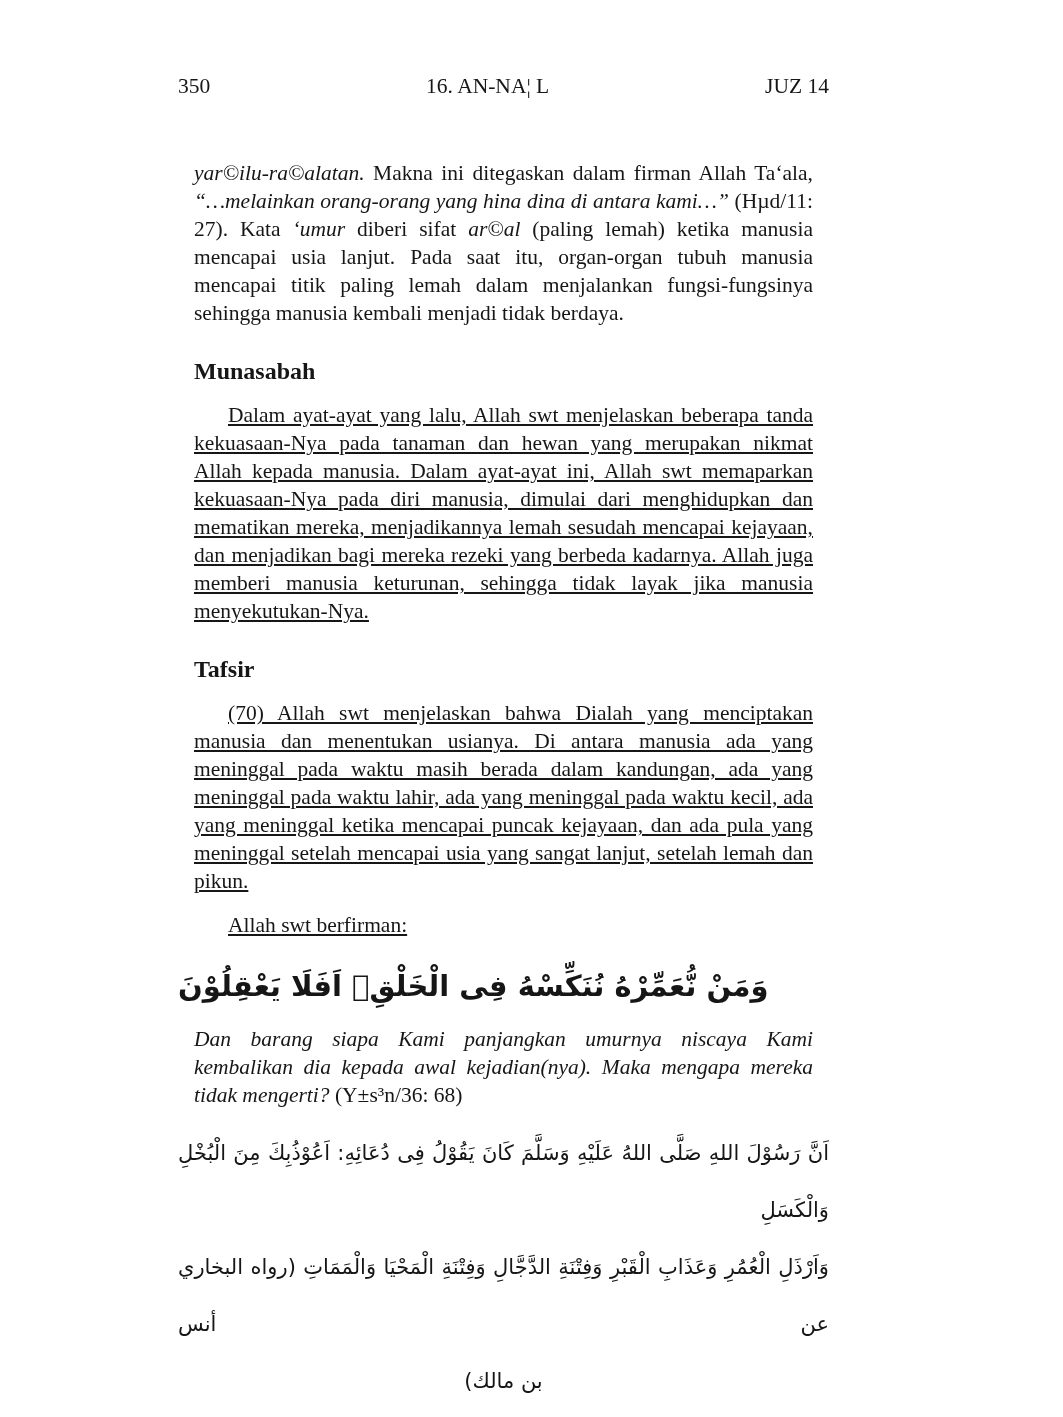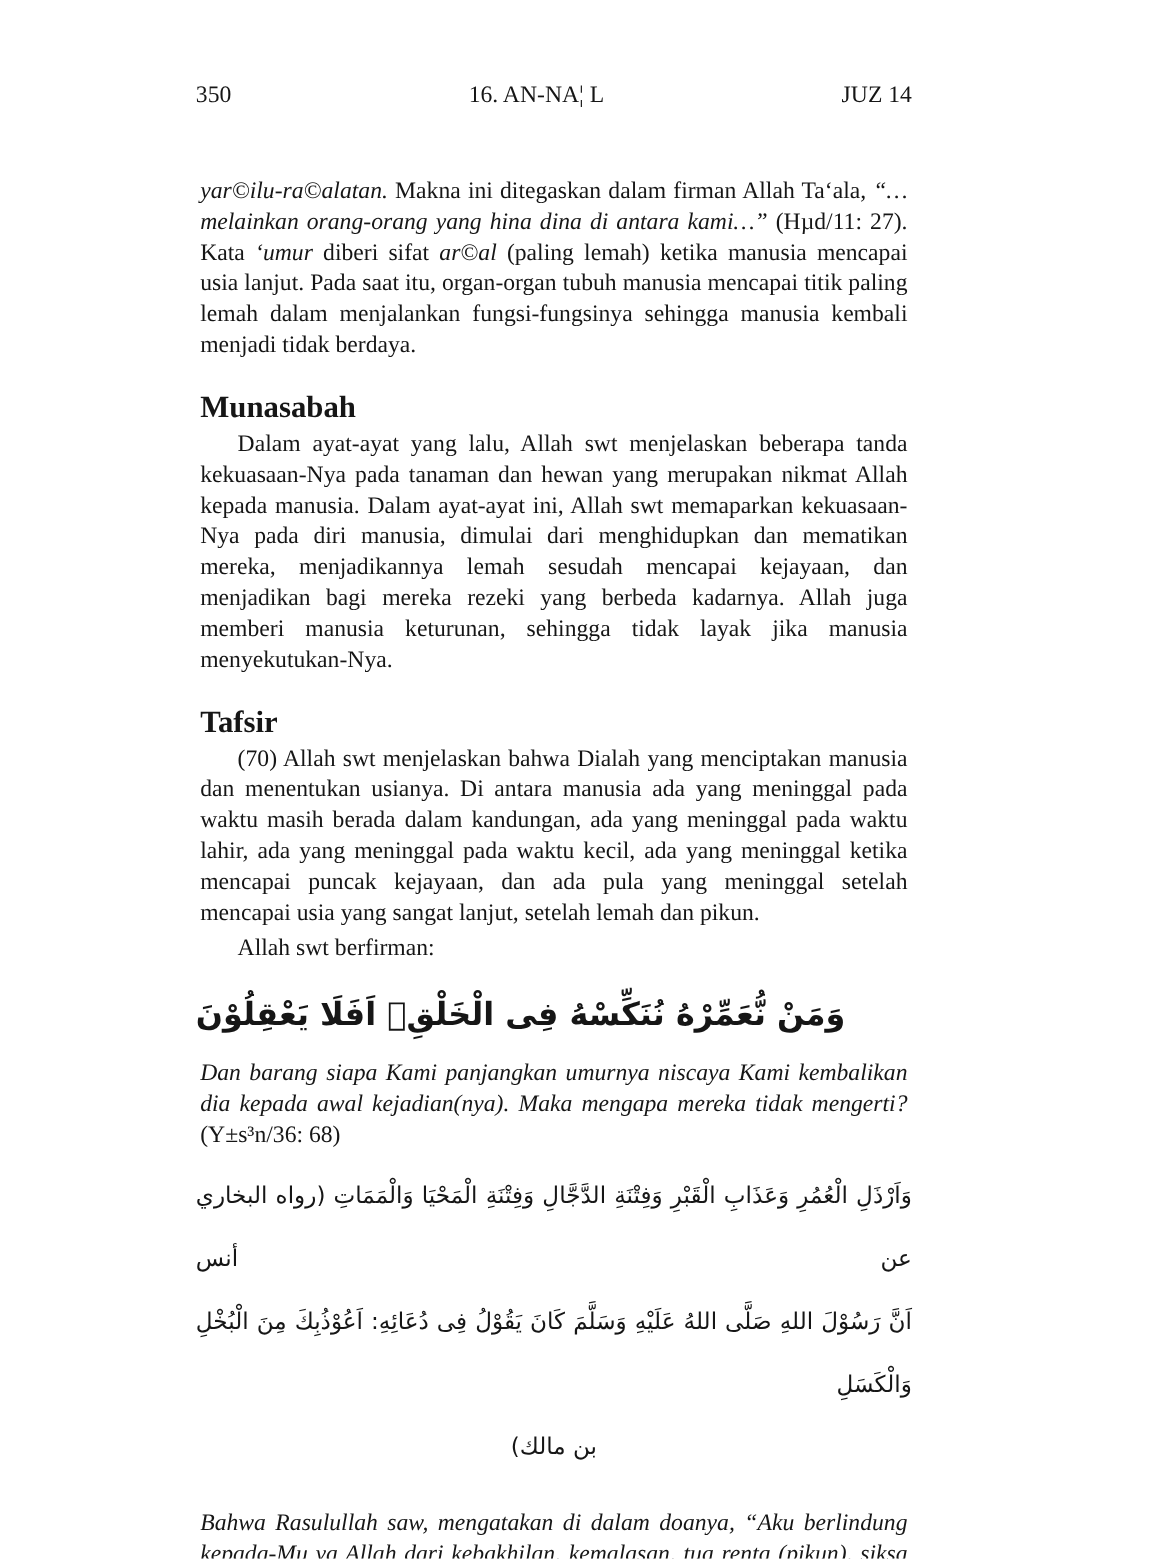--- a/index.html
+++ b/index.html
@@ -20,29 +20,29 @@
     align-items: baseline;
     font-size: 21.5px;
     margin-bottom: 60px;
   }
   .running-header .center { text-align: right; }
   .body-copy {
     font-size: 21.5px;
     line-height: 28px;
     text-align: justify;
   }
-  p { margin: 4px; }
+  p { margin: 16px; }
   .it { font-style: italic; }
   .section-heading {
     font-weight: bold;
-    font-size: 28px;
+    font-size: 24px;
     line-height: 28px;
     margin-top: 30px;
   }
-  .indent { text-indent: 34px; }
+  .indent { text-indent: 34px; text-decoration: underline; }
   .quran-verse {
     direction: rtl;
     text-align: left;
     font-family: "DejaVu Sans", sans-serif;
     font-weight: bold;
     font-size: 29px;
     line-height: 58px;
     margin: 18px 0 10px 0;
   }
   .verse-translation { margin-top: 6px; }
@@ -82,21 +82,21 @@
     <p class="section-heading">Tafsir</p>
     <p class="indent">(70) Allah swt menjelaskan bahwa Dialah yang menciptakan manusia dan menentukan usianya. Di antara manusia ada yang meninggal pada waktu masih berada dalam kandungan, ada yang meninggal pada waktu lahir, ada yang meninggal pada waktu kecil, ada yang meninggal ketika mencapai puncak kejayaan, dan ada pula yang meninggal setelah mencapai usia yang sangat lanjut, setelah lemah dan pikun.</p>
     <p class="indent">Allah swt berfirman:</p>
 
     <div class="quran-verse" dir="rtl">وَمَنْ نُّعَمِّرْهُ نُنَكِّسْهُ فِى الْخَلْقِۗ اَفَلَا يَعْقِلُوْنَ</div>
 
     <p class="verse-translation"><span class="it">Dan barang siapa Kami panjangkan umurnya niscaya Kami kembalikan dia kepada awal kejadian(nya). Maka mengapa mereka tidak mengerti? </span><span>(Y±s³n/36: 68)</span></p>
 
 
     <div class="hadith-block">
+      <div class="hadith-line stretch" dir="rtl">اَنَّ رَسُوْلَ اللهِ صَلَّى اللهُ عَلَيْهِ وَسَلَّمَ كَانَ يَقُوْلُ فِى دُعَائِهِ: اَعُوْذُبِكَ مِنَ الْبُخْلِ وَالْكَسَلِ</div>
       <div class="hadith-line stretch" dir="rtl">وَاَرْذَلِ الْعُمُرِ وَعَذَابِ الْقَبْرِ وَفِتْنَةِ الدَّجَّالِ وَفِتْنَةِ الْمَحْيَا وَالْمَمَاتِ (رواه البخاري عن أنس</div>
-      <div class="hadith-line stretch" dir="rtl">اَنَّ رَسُوْلَ اللهِ صَلَّى اللهُ عَلَيْهِ وَسَلَّمَ كَانَ يَقُوْلُ فِى دُعَائِهِ: اَعُوْذُبِكَ مِنَ الْبُخْلِ وَالْكَسَلِ</div>
       <div class="hadith-line" dir="rtl">بن مالك)</div>
     </div>
 
     <p class="gap-before-translation"><span class="it">Bahwa Rasulullah saw, mengatakan di dalam doanya, “Aku berlindung kepada-Mu  ya Allah dari kebakhilan, kemalasan, tua renta (pikun), siksa kubur, fitnah (cobaan) Dajjal dan fitnah (cobaan) di waktu hidup dan di waktu mati.” </span></p>
 
   </div>
 </div>
 
 </body></html>

